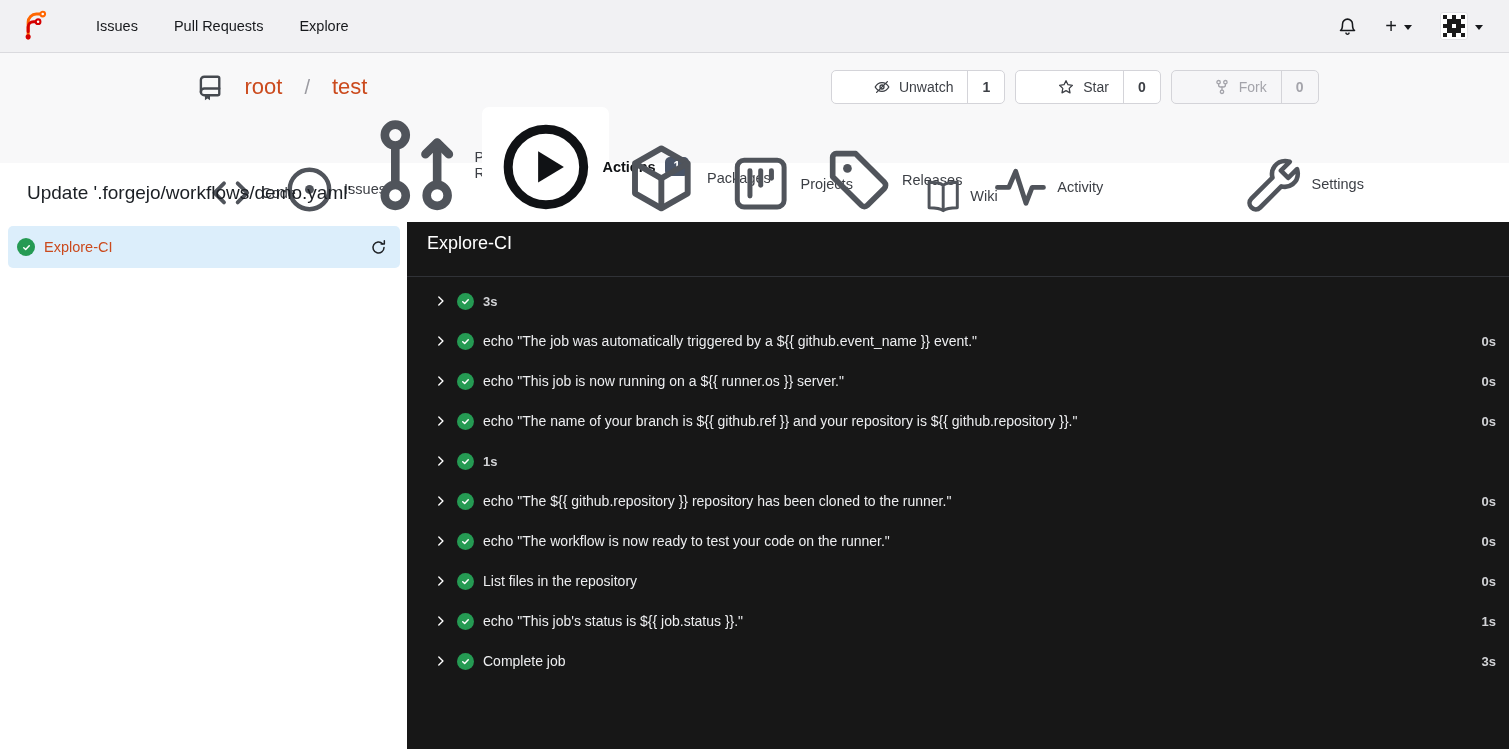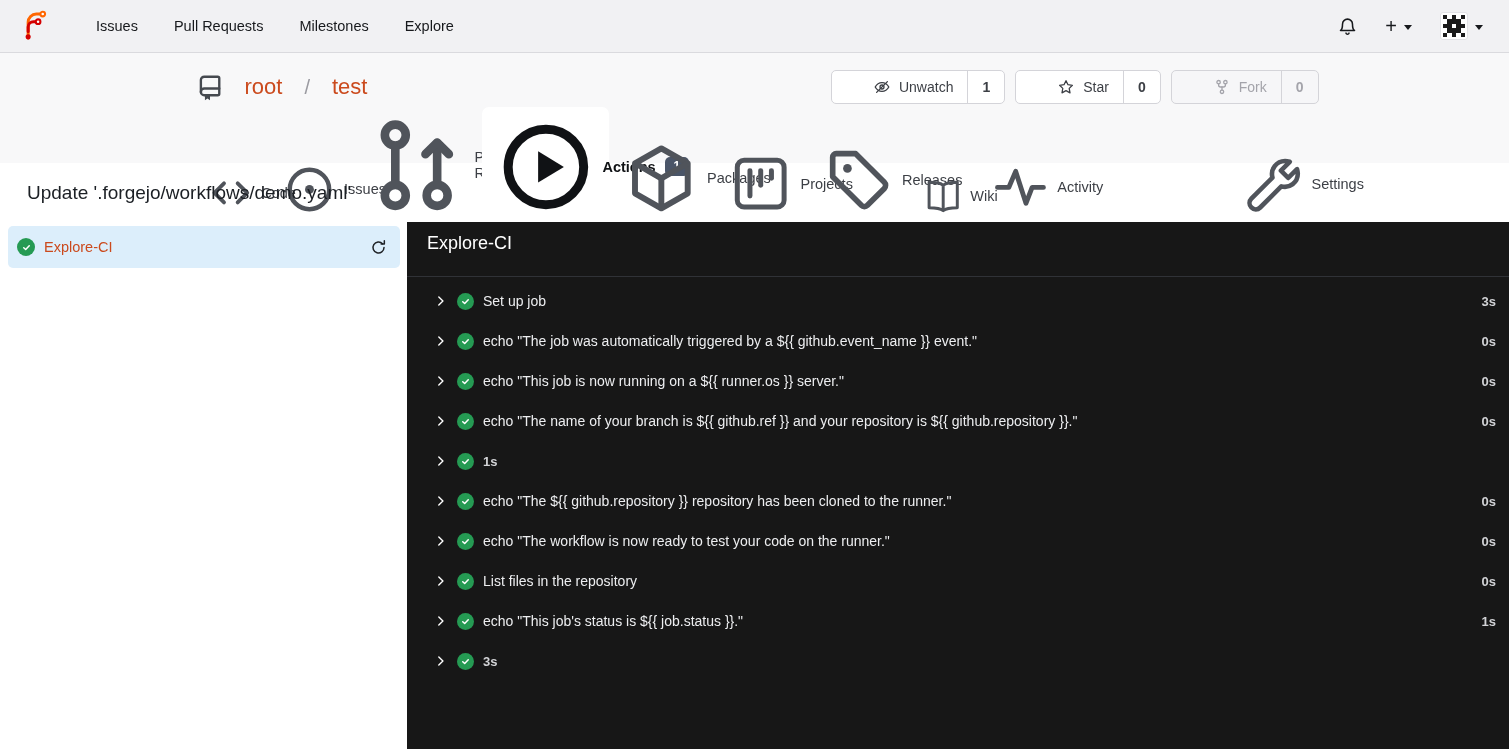--- a/index.html
+++ b/index.html
@@ -83,21 +83,20 @@
       <path d="M7 24V10.5A7 7 0 0 1 14 3.5h3" stroke="#ff6600" stroke-width="2.6"></path>
       <circle cx="19.5" cy="3.5" r="2" stroke="#ff6600" stroke-width="1.8" fill="#fff"></circle>
       <path d="M7 18.5v-4A4.5 4.5 0 0 1 11.5 10H13" stroke="#d40000" stroke-width="2.6"></path>
       <circle cx="15.5" cy="10" r="2" stroke="#d40000" stroke-width="1.8" fill="#fff"></circle>
       <circle cx="7" cy="23" r="2.2" fill="#d40000"></circle>
     </svg>
   </span>
   <div class="nav-links">
     <span class="nav-link">Issues</span>
     <span class="nav-link">Pull Requests</span>
-    <span class="nav-link">Milestones</span>
     <span class="nav-link">Explore</span>
   </div>
   <div class="nav-right">
     <span class="nav-iconbtn">
       <svg class="icon" width="19" height="19" viewBox="0 0 16 16" fill="none" stroke="currentColor" stroke-width="1.3" stroke-linecap="round" stroke-linejoin="round">
         <path d="M8 1.8a4.2 4.2 0 0 0-4.2 4.2c0 4.2-1.7 5.3-1.7 5.3h11.8s-1.7-1.1-1.7-5.3A4.2 4.2 0 0 0 8 1.8z"></path>
         <path d="M6.7 13.6a1.35 1.35 0 0 0 2.6 0"></path>
       </svg>
     </span>
     <span class="nav-iconbtn">
@@ -295,21 +294,20 @@
         <span class="step-chevron">
             <svg width="14" height="14" viewBox="0 0 16 16" fill="none" stroke="currentColor" stroke-width="1.6" stroke-linecap="round" stroke-linejoin="round">
               <polyline points="5.5 3.5 10.2 8 5.5 12.5"></polyline>
             </svg>
           </span>
         <span class="check-circle sm">
             <svg viewBox="0 0 16 16" fill="none" stroke="#fff" stroke-width="2.2" stroke-linecap="round" stroke-linejoin="round">
               <polyline points="4 8.4 6.8 11 12 5.4"></polyline>
             </svg>
           </span>
-        <span class="step-name">Set up job</span>
         <span class="step-duration">3s</span>
       </div>
       <div class="step-row">
         <span class="step-chevron">
             <svg width="14" height="14" viewBox="0 0 16 16" fill="none" stroke="currentColor" stroke-width="1.6" stroke-linecap="round" stroke-linejoin="round">
               <polyline points="5.5 3.5 10.2 8 5.5 12.5"></polyline>
             </svg>
           </span>
         <span class="check-circle sm">
             <svg viewBox="0 0 16 16" fill="none" stroke="#fff" stroke-width="2.2" stroke-linecap="round" stroke-linejoin="round">
@@ -420,17 +418,18 @@
         <span class="step-chevron">
             <svg width="14" height="14" viewBox="0 0 16 16" fill="none" stroke="currentColor" stroke-width="1.6" stroke-linecap="round" stroke-linejoin="round">
               <polyline points="5.5 3.5 10.2 8 5.5 12.5"></polyline>
             </svg>
           </span>
         <span class="check-circle sm">
             <svg viewBox="0 0 16 16" fill="none" stroke="#fff" stroke-width="2.2" stroke-linecap="round" stroke-linejoin="round">
               <polyline points="4 8.4 6.8 11 12 5.4"></polyline>
             </svg>
           </span>
+        <span class="step-name">Complete job</span>
         <span class="step-duration">3s</span>
       </div>
     </div>
   </section>
 </div>
 
 </body></html>

